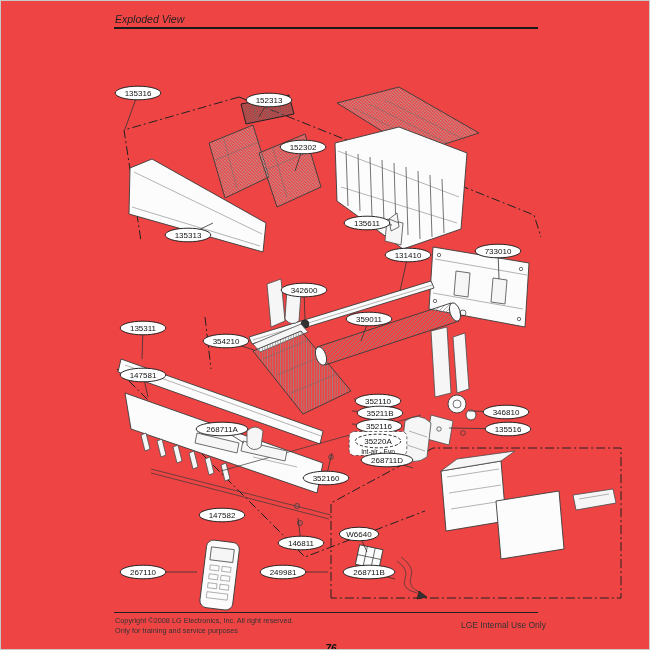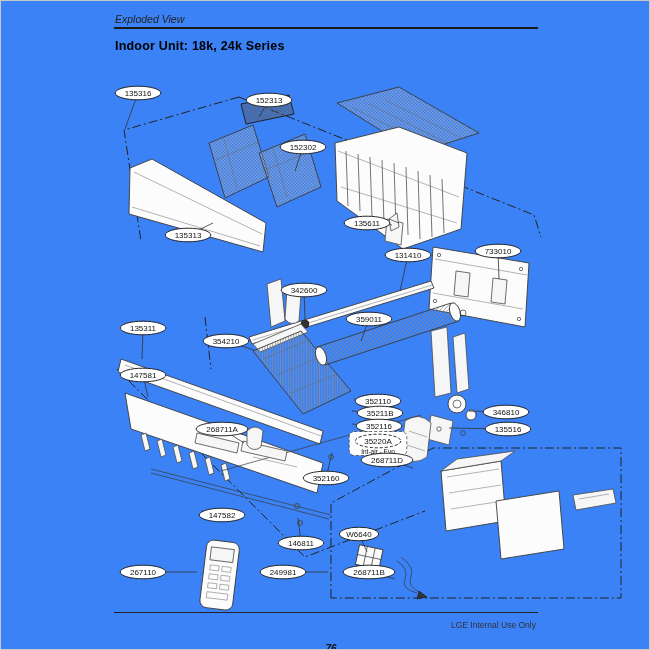--- a/index.html
+++ b/index.html
@@ -1,17 +1,17 @@
 <!DOCTYPE html>
 <html><head>
 <meta charset="utf-8">
 <style>
   html,body{margin:0;padding:0;background:#fff;}
   #page{
-    position:relative;width:650px;height:650px;background:#3b82f6;
+    position:relative;width:650px;height:650px;background:#ef4444;
     border:1px solid #c9c9c9;box-sizing:border-box;overflow:hidden;
     font-family:"Liberation Sans",sans-serif;color:#111;
   }
   
   #header-label{
     position:absolute;left:114px;top:12px;font-size:10.5px;font-style:italic;color:#222;
   }
   #header-rule{
     position:absolute;left:113px;top:26px;width:424px;height:2px;background:#1a1a1a;
   }
@@ -24,21 +24,21 @@
     position:absolute;left:113px;top:611px;width:424px;height:1px;background:#222;
   }
   #footer-left{
     position:absolute;left:114px;top:615px;font-size:7.3px;line-height:9.5px;color:#333;
   }
   #footer-page{
     position:absolute;left:300px;top:614px;width:60px;text-align:center;
     font-size:10px;font-weight:bold;font-style:italic;color:#111;margin-top:28px;
   }
   #footer-right{
-    position:absolute;right:113px;top:619px;font-size:8.5px;color:#333;
+    position:absolute;right:103px;top:619px;font-size:8.5px;color:#333;
   }
   
   #diagram{position:absolute;left:0;top:0;width:650px;height:650px;}
   .part{fill:#fcfcfc;stroke:#3a3a3a;stroke-width:.9;}
   .part-light{fill:#f6f6f6;stroke:#4a4a4a;stroke-width:.8;}
   .thin{stroke:#3a3a3a;stroke-width:.7;fill:none;}
   .hair{stroke:#6a6a6a;stroke-width:.5;fill:none;}
   .boundary{fill:none;stroke:#222;stroke-width:1;stroke-dasharray:9 3 2 3;}
   .meshfill{fill:url(#mesh);stroke:#3a3a3a;stroke-width:.9;}
   .meshdark{fill:url(#meshDark);stroke:#222;stroke-width:1;}
@@ -52,21 +52,20 @@
   .note-text{font:6.5px "Liberation Sans",sans-serif;fill:#111;text-anchor:middle;}
   .leader{stroke:#333;stroke-width:.8;}
 </style>
 </head>
 <body>
 
 <div id="page">
 
   <div id="header-label">Exploded View</div>
   <div id="header-rule"></div>
-  <div id="page-title">Indoor Unit: 18k, 24k Series</div>
 
   <svg id="diagram" viewBox="0 0 650 650">
     <defs>
       <pattern id="mesh" width="3.2" height="3.2" patternUnits="userSpaceOnUse">
         <path d="M0,3.2 L3.2,0" stroke="#9a9a9a" stroke-width="0.6"></path>
         <path d="M0,0 L3.2,3.2" stroke="#c2c2c2" stroke-width="0.4"></path>
       </pattern>
       <pattern id="meshDark" width="2.6" height="2.6" patternUnits="userSpaceOnUse">
         <path d="M0,2.6 L2.6,0" stroke="#555" stroke-width="0.9"></path>
       </pattern>
@@ -355,15 +354,19 @@
         </g>
         <g>
           <line x1="368" y1="571" x2="394" y2="578" class="leader"></line>
           <ellipse cx="368" cy="571" rx="25.849999999999998" ry="6.8" class="bubble"></ellipse>
           <text x="368" y="573.7" class="bubble-text">268711B</text>
         </g>
       </g>
   </svg>
 
   <div id="footer-rule"></div>
+  <div id="footer-left">
+    <div>Copyright ©2008 LG Electronics, Inc. All right reserved.</div>
+    <div>Only for training and service purposes</div>
+  </div>
   <div id="footer-page">- 76 -</div>
   <div id="footer-right">LGE Internal Use Only</div>
 </div>
 
 </body></html>

